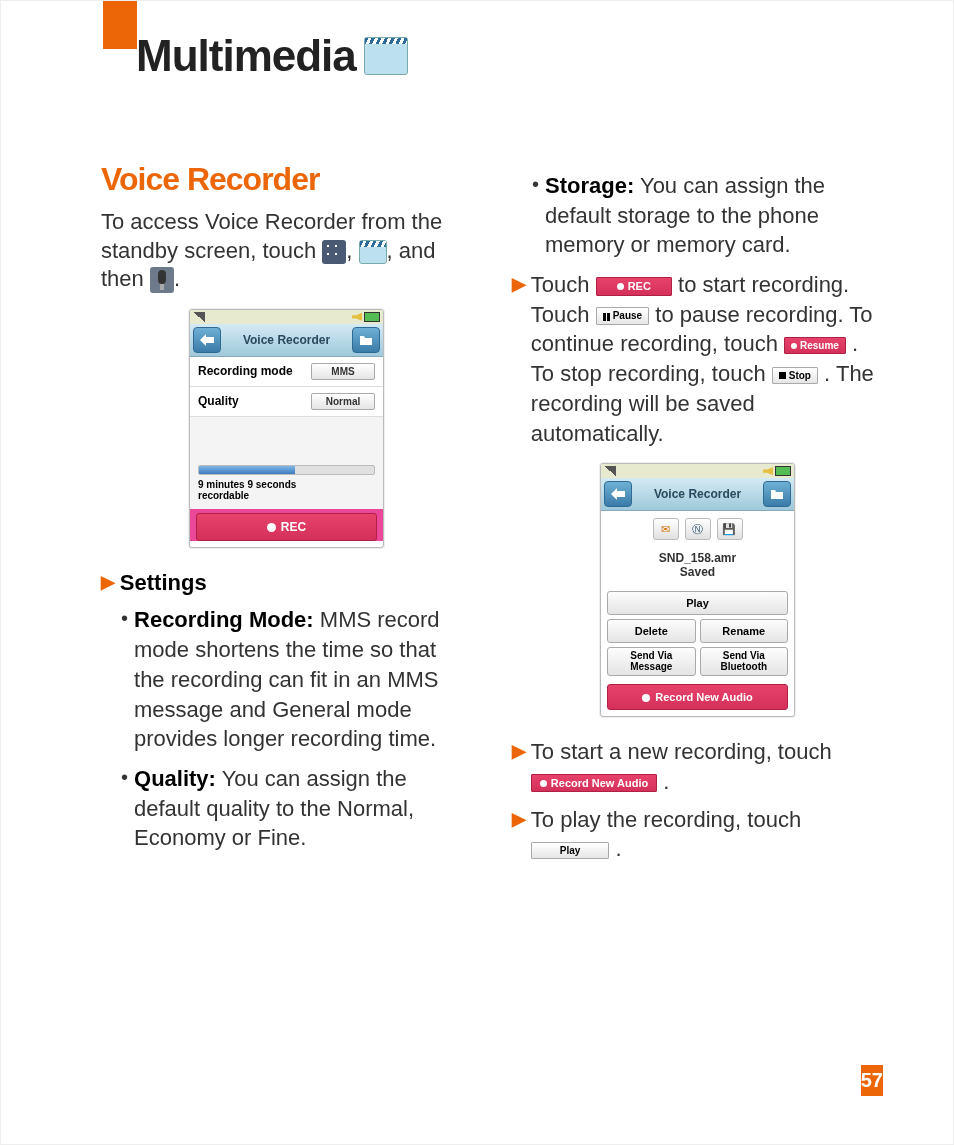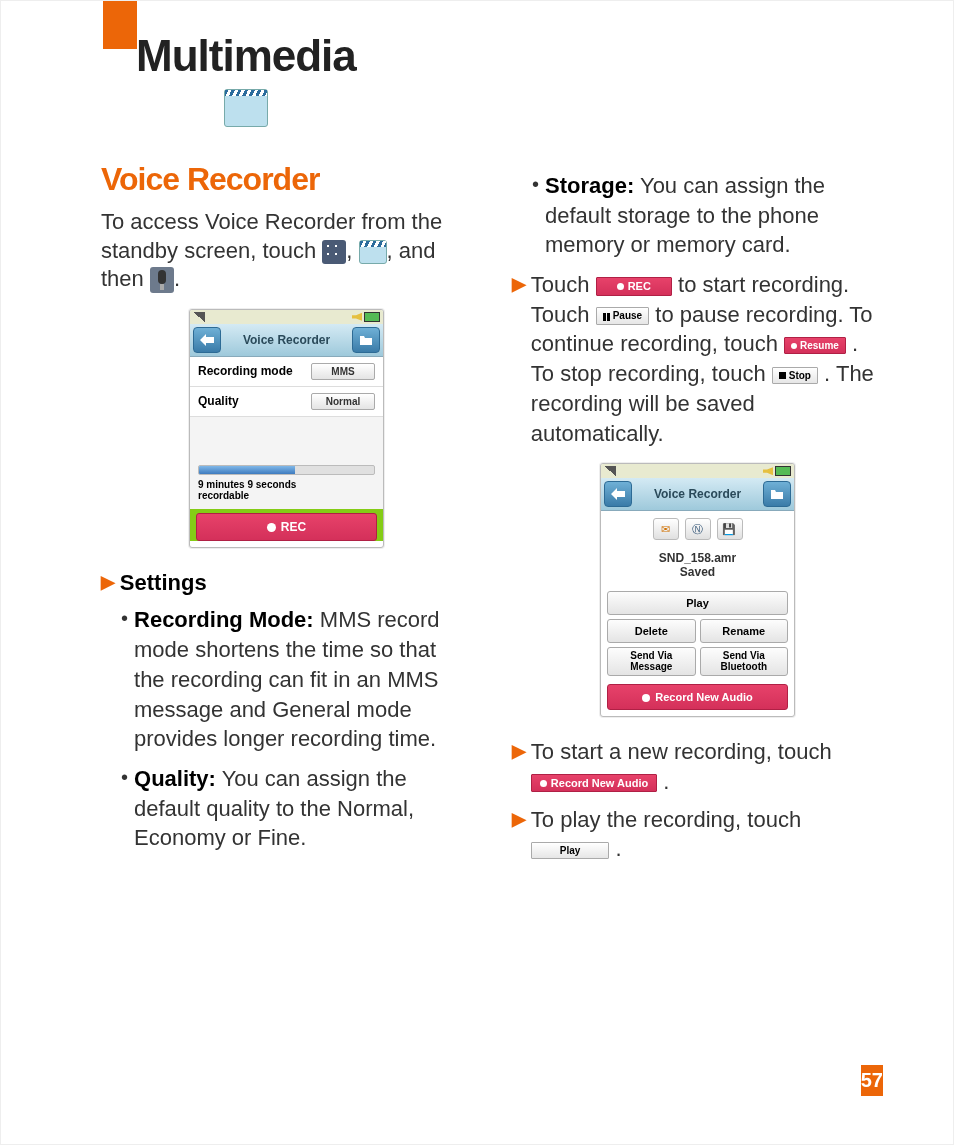--- a/index.html
+++ b/index.html
@@ -27,21 +27,20 @@
     height: 48px;
     background: #ec6608;
   }
   .header {
     position: absolute;
     left: 135px;
     top: 30px;
     display: flex;
     align-items: center;
     gap: 8px;
-    flex-direction: column;
   }
   .header h1 {
     margin: 0;
     font-size: 44px;
     font-weight: bold;
     font-family: Arial, Helvetica, sans-serif;
     font-stretch: condensed;
     color: #222;
     letter-spacing: -1px;
   }
@@ -192,21 +191,21 @@
     background: linear-gradient(#6fb0d6, #3a7ba8);
     border: 1px solid #2d6b95;
     border-radius: 4px;
     display:flex; align-items:center; justify-content:center;
   }
   .tbtn svg { fill:#fff; }
   .titlebar .ttitle {
     flex:1; text-align:center;
     font-size: 12px; font-weight: bold; color:#2a4a5a;
   }
-  .phone .body { padding: 0; background:#84cc16;}
+  .phone .body { padding: 0; background:#ec4899;}
   .setting-row {
     display:flex; justify-content:space-between; align-items:center;
     padding: 6px 8px;
     border-bottom: 1px solid #ddd;
     background:#fff;
     font-size: 12px;
   }
   .setting-row .lbl { font-weight:bold; color:#000;}
   .pillbtn {
     min-width: 50px;

